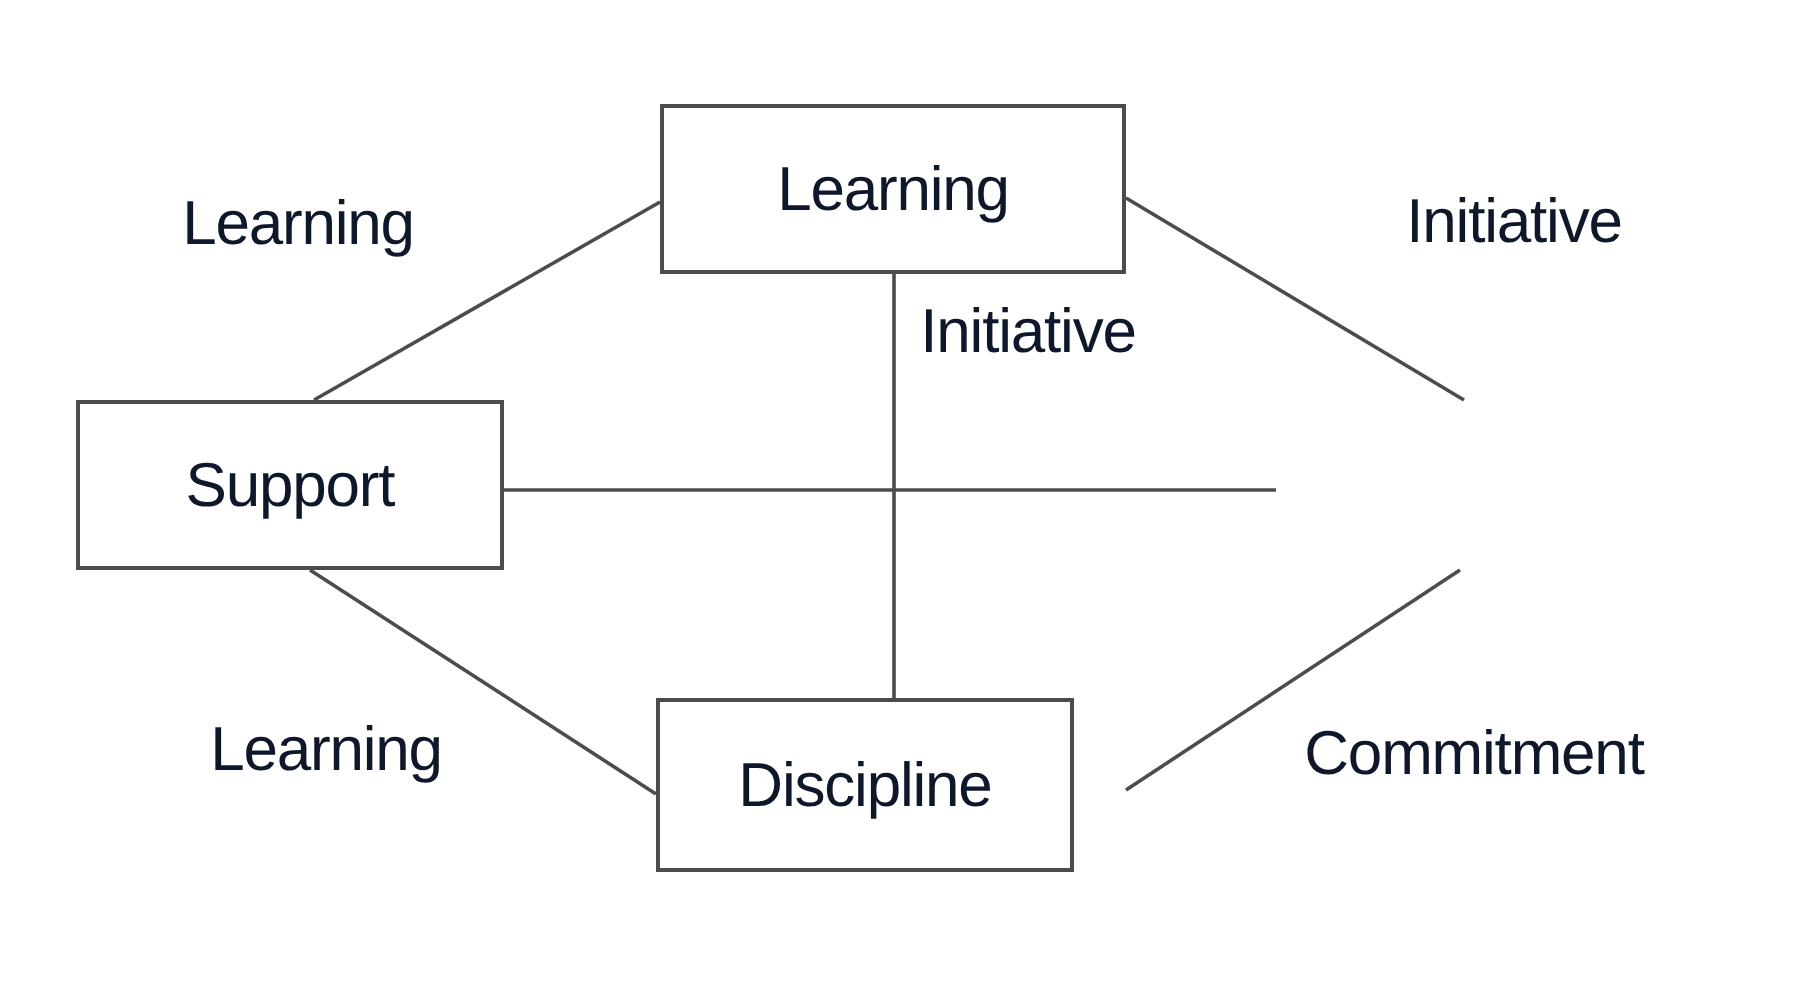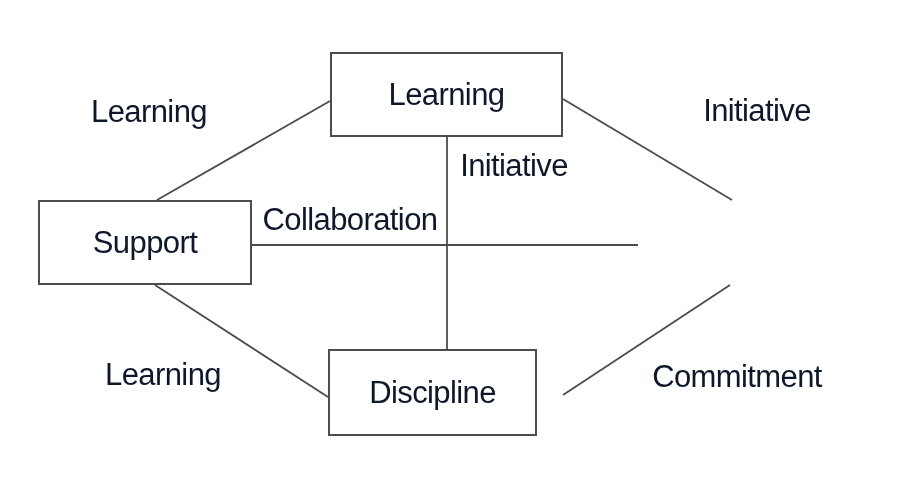--- a/index.html
+++ b/index.html
@@ -78,18 +78,17 @@
   </div>
   <div class="node" id="node-support">
     <span>Support</span>
   </div>
   <div class="node" id="node-discipline">
     <span>Discipline</span>
   </div>
 
   <div class="edge-label" id="label-learning">Learning</div>
   <div class="edge-label" id="label-commitment">Initiative</div>
-  <div class="edge-label" id="label-collaboration">Collaboration</div>
   <div class="edge-label" id="label-initiative">Initiative</div>
   <div class="edge-label" id="label-execution">Learning</div>
   <div class="edge-label" id="label-confidence">Commitment</div>
 
 </div>
 
 </body></html>

